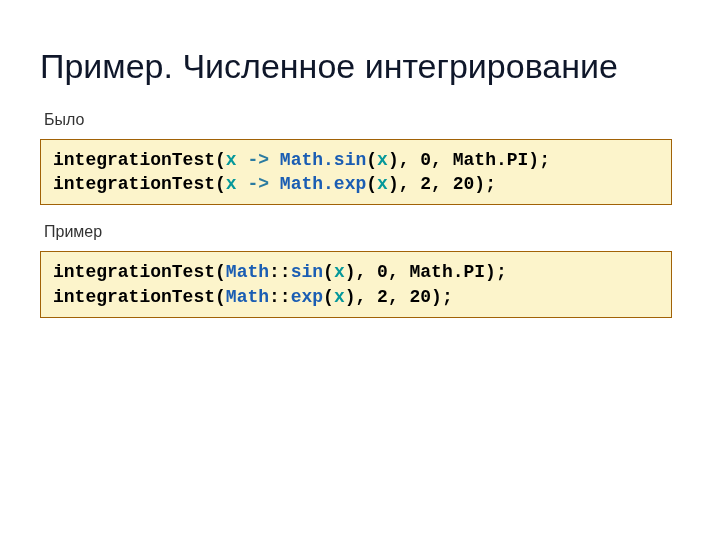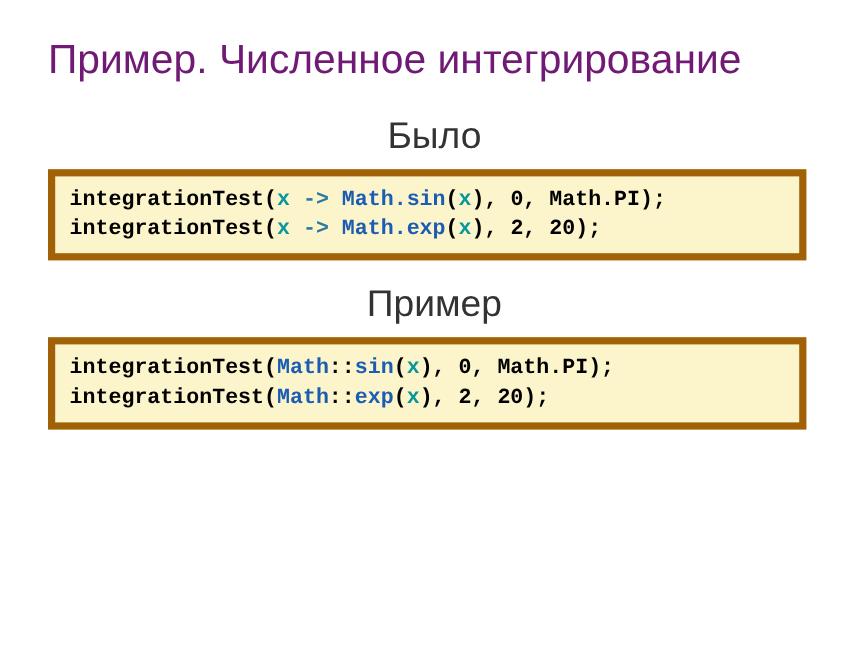--- a/index.html
+++ b/index.html
@@ -13,34 +13,33 @@
   }
   .slide {
     box-sizing: border-box;
     width: 720px;
     height: 540px;
     padding: 30px 40px 40px 40px;
   }
   .title {
     font-size: 34px;
     font-weight: 400;
-    color: #701a75;
-    margin: 0 0 24px 0;
+    color: #0f172a;
+    margin: 16px 0 24px 0;
     line-height: 1.2;
   }
   .subhead {
-    font-size: 31px;
+    font-size: 16px;
     font-weight: 400;
     color: #333;
     margin: 18px 0 10px 4px;
-    text-align: center;
   }
   .codebox {
     background: #fcf4cb;
-    border: 6px solid #a16207;
+    border: 1px solid #a16207;
     padding: 8px 12px;
     font-family: "Courier New", Courier, monospace;
     font-size: 18px;
     font-weight: bold;
     line-height: 1.35;
     white-space: pre;
     color: #000;
     margin-right: 8px;
   }
   .kw-blue   { color: #1a5db3; font-weight: bold; }   

